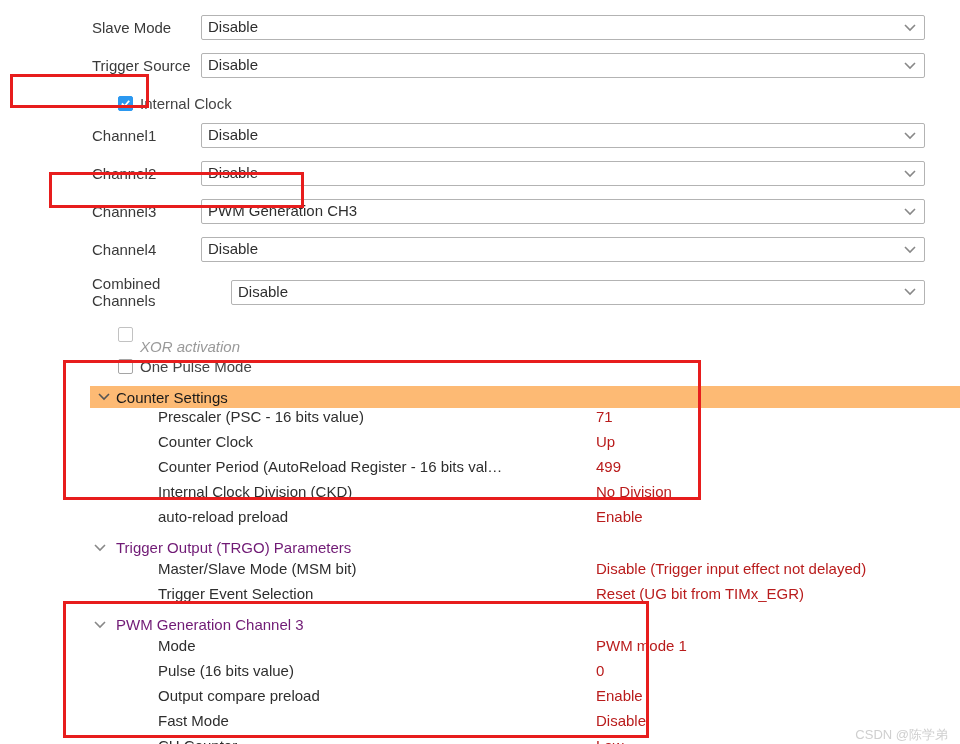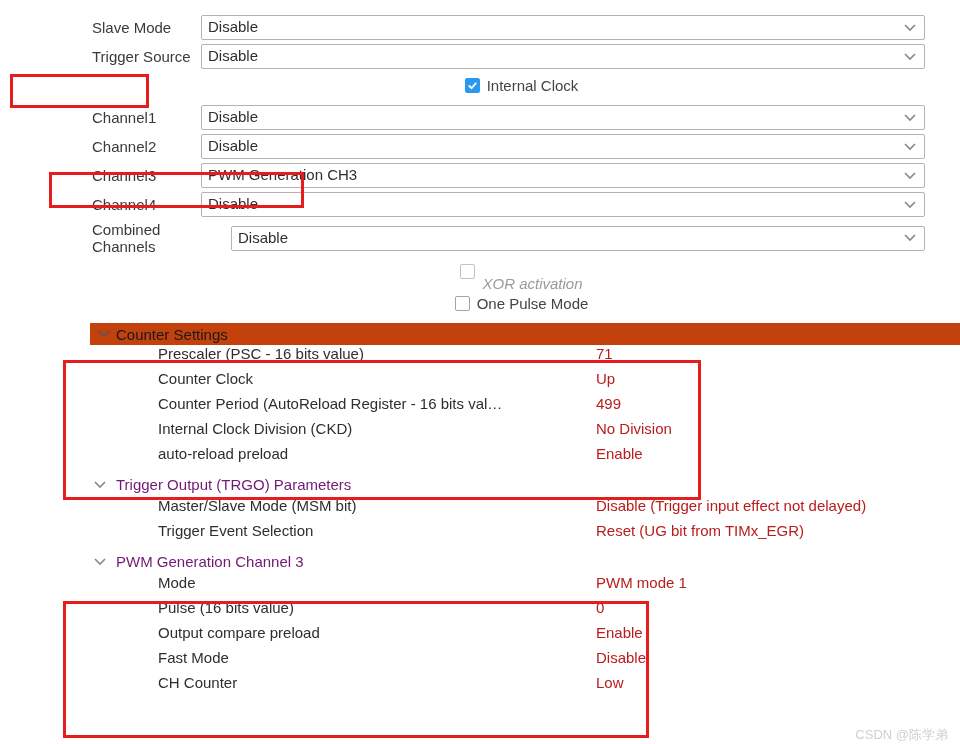--- a/index.html
+++ b/index.html
@@ -13,21 +13,21 @@
   background: #ffffff;
   overflow: hidden;
 }
 .root {
   position: relative;
   padding: 15px 35px 15px 92px;
 }
 .form-row {
   display: flex;
   align-items: center;
-  margin-bottom: 4px;
+  margin-bottom: 13px;
 }
 .form-row .lbl {
   width: 105px;
   min-width: 105px;
   font-size: 15px;
   color: #3a3a3a;
   padding-right: 4px;
 }
 .form-row .lbl.wide {
   width: 135px;
@@ -80,26 +80,26 @@
   color: #444;
 }
 .check-label.disabled {
   color: #9a9a9a;
   font-style: italic;
   margin-top: 24px;
 }
 .cb.disabled {
   border-color: #c2c2c2;
 }
-.indent1 { padding-left: 26px; justify-content: center; }
+.indent1 { padding-left: 26px; }
 
 .section-header {
   display: flex;
   align-items: center;
-  background: #c2410c;
+  background: #fdba74;
   height: 22px;
   margin-top: 6px;
   margin-left: -2px;
   margin-right: -35px;
   padding-left: 6px;
   font-size: 15px;
   color: #1a1a1a;
 }
 .param-expander {
   width: 16px;

